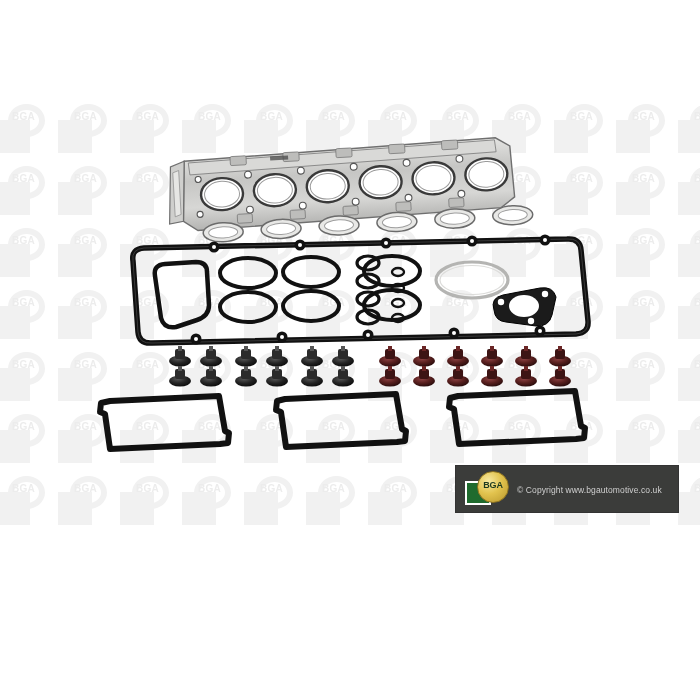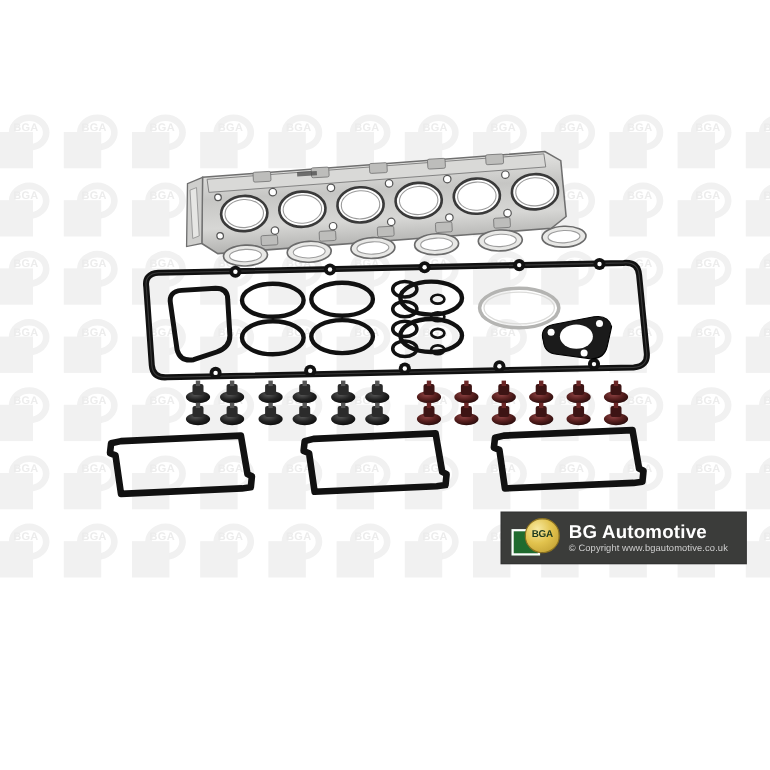--- a/index.html
+++ b/index.html
@@ -828,21 +828,20 @@
   </div>
 
   <div id="bga-banner">
     <div id="bga-logo">
       <div class="bga-square"></div>
       <div class="bga-circle">
         <span>BGA</span>
       </div>
     </div>
     <div id="bga-text">
-      <div id="bga-title">BG Automotive</div>
       <div id="bga-sub">© Copyright www.bgautomotive.co.uk</div>
     </div>
   </div>
 
   <div id="footer">
     
     
   </div>
 
 </div>

